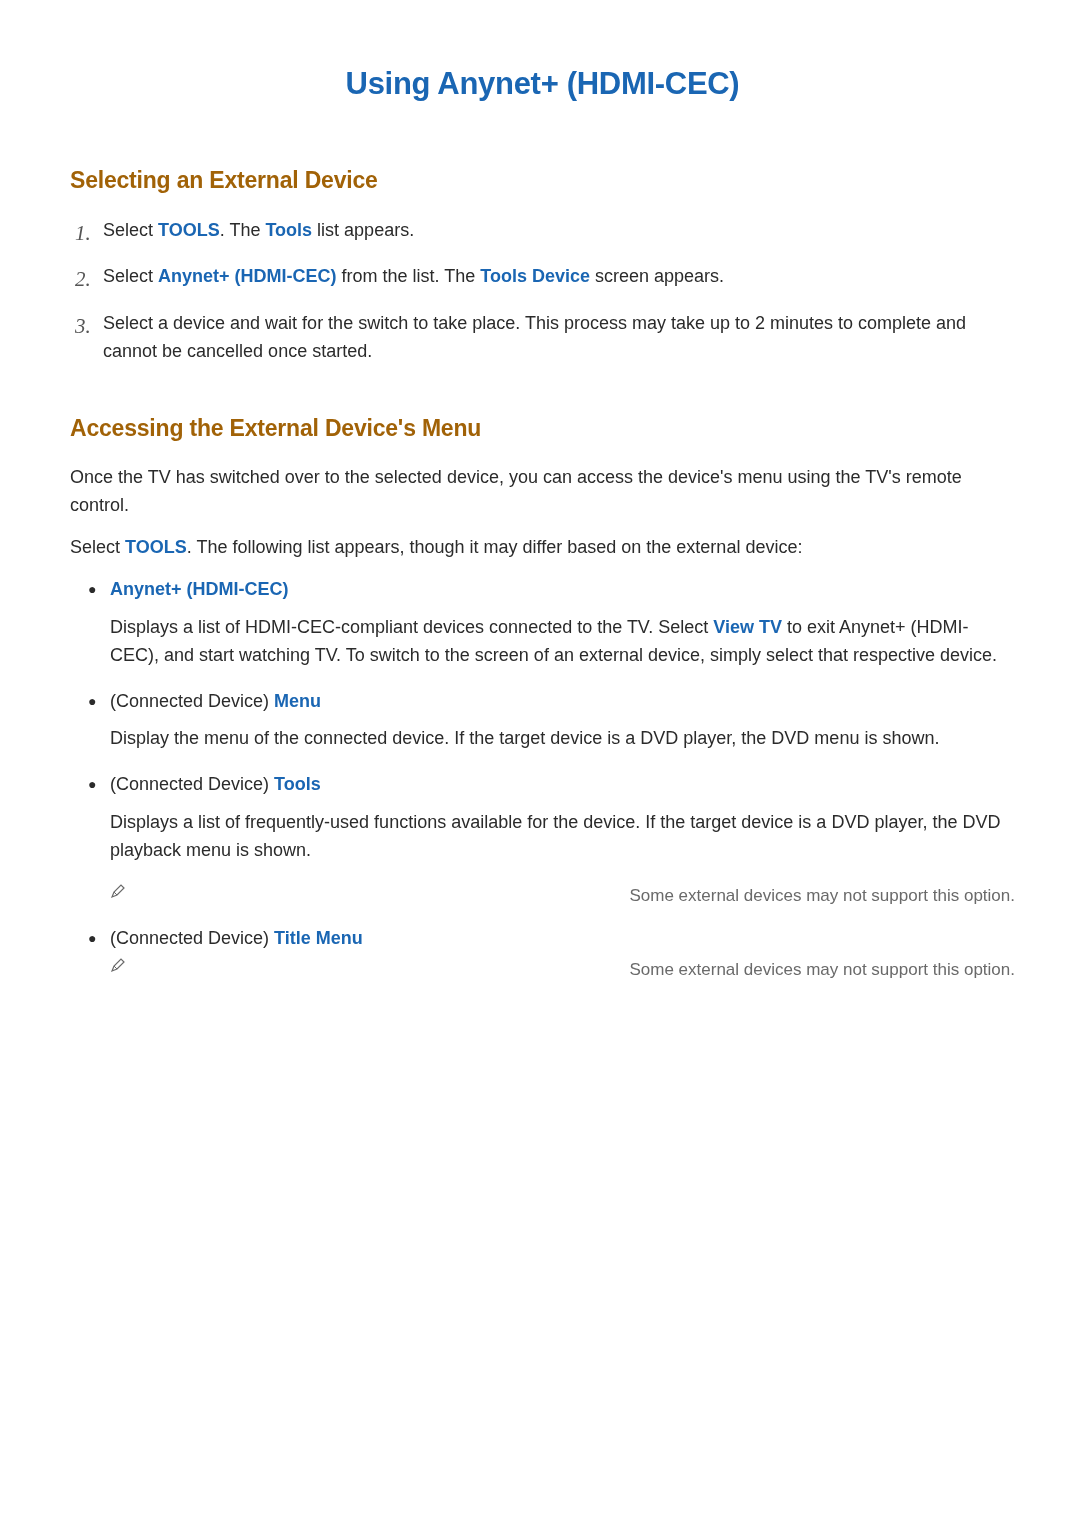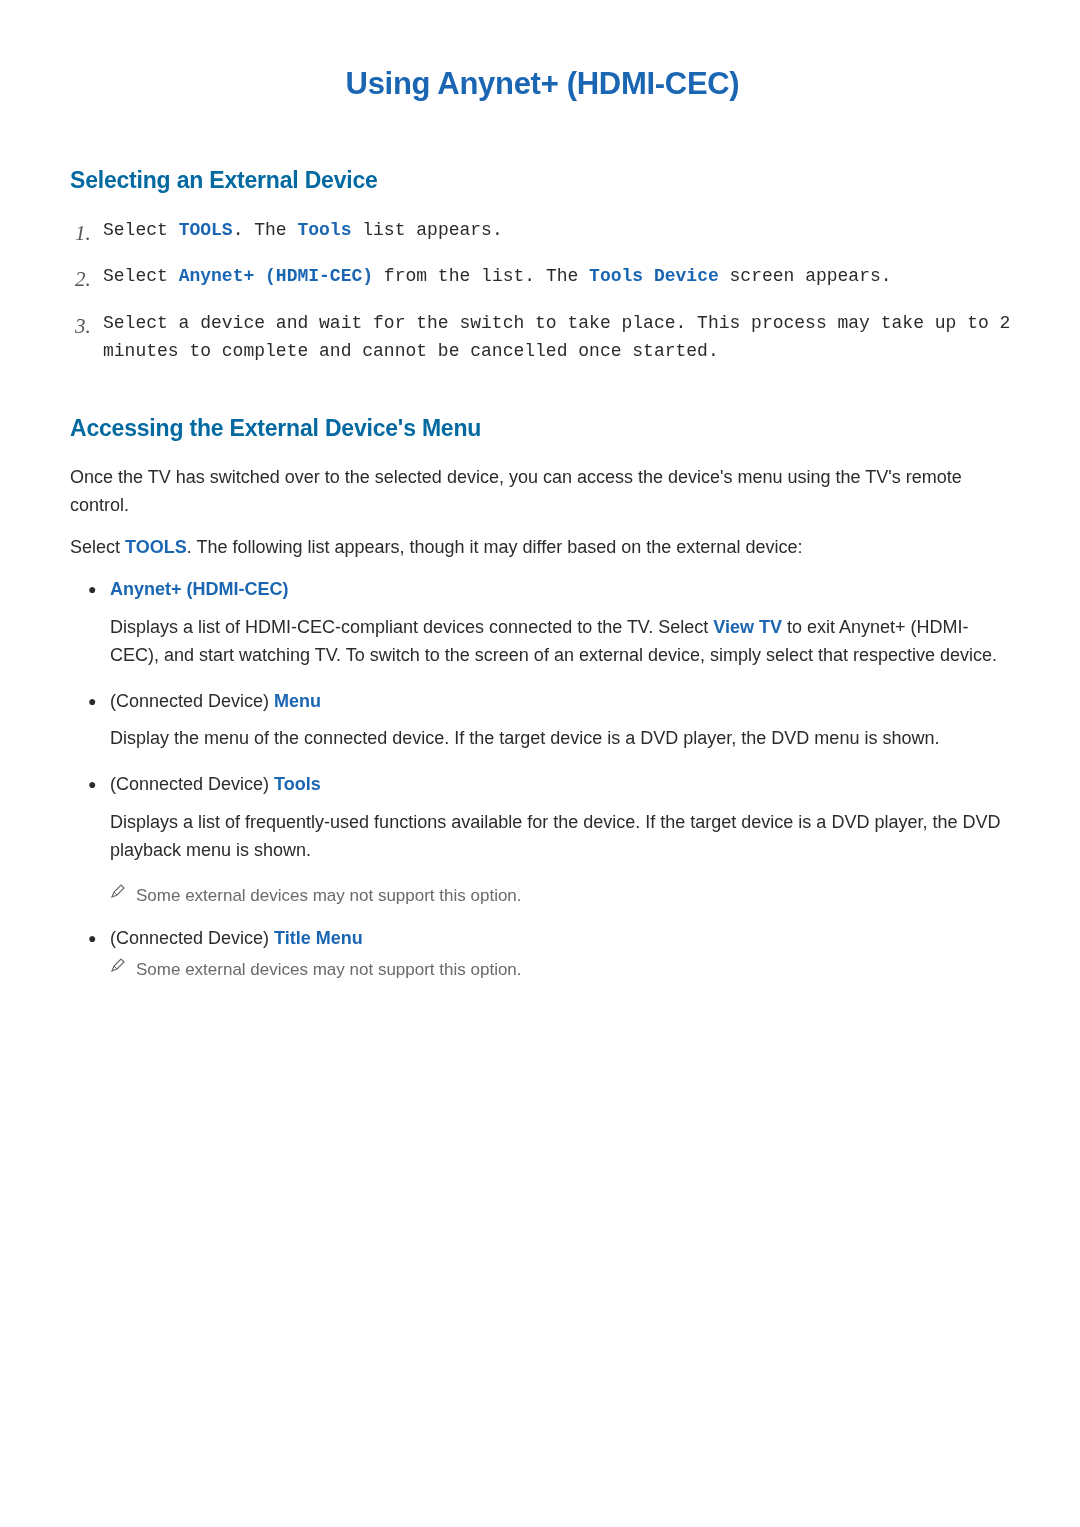--- a/index.html
+++ b/index.html
@@ -14,21 +14,21 @@
   }
   .page-title {
     color: #1a66b3;
     font-size: 31px;
     font-weight: 600;
     margin: 0 0 55px 0;
     letter-spacing: -0.3px;
     text-align: center;
   }
   .section-title {
-    color: #0369a1;
+    color: #a16207;
     font-size: 23px;
     font-weight: 600;
     margin: 0 0 18px 0;
     letter-spacing: -0.2px;
   }
   .ol-container {
     margin: 0 0 45px 0;
     padding: 0 0 0 5px;
   }
   .ol-item {
@@ -38,21 +38,20 @@
   .ol-num {
     font-style: italic;
     font-family: "Times New Roman", serif;
     font-size: 21px;
     color: #555;
     width: 28px;
     flex-shrink: 0;
   }
   .ol-body {
     flex: 1;
-    font-family: Liberation Mono, monospace;
   }
   .para {
     margin: 0 0 14px 0;
   }
   .blue {
     color: #1a66b3;
     font-weight: 600;
   }
   .ul-container {
     margin: 0;
@@ -75,20 +74,21 @@
   }
   .ul-desc {
     margin: 10px 0 18px 22px;
   }
   .note-row {
     display: flex;
     align-items: flex-start;
     margin: 4px 0 16px 22px;
     color: #6a6a6a;
     font-size: 17px;
+    text-align: right;
   }
   .note-icon {
     width: 26px;
     flex-shrink: 0;
   }
   .note-icon svg {
     display: block;
   }
   .note-text {
     flex: 1;

